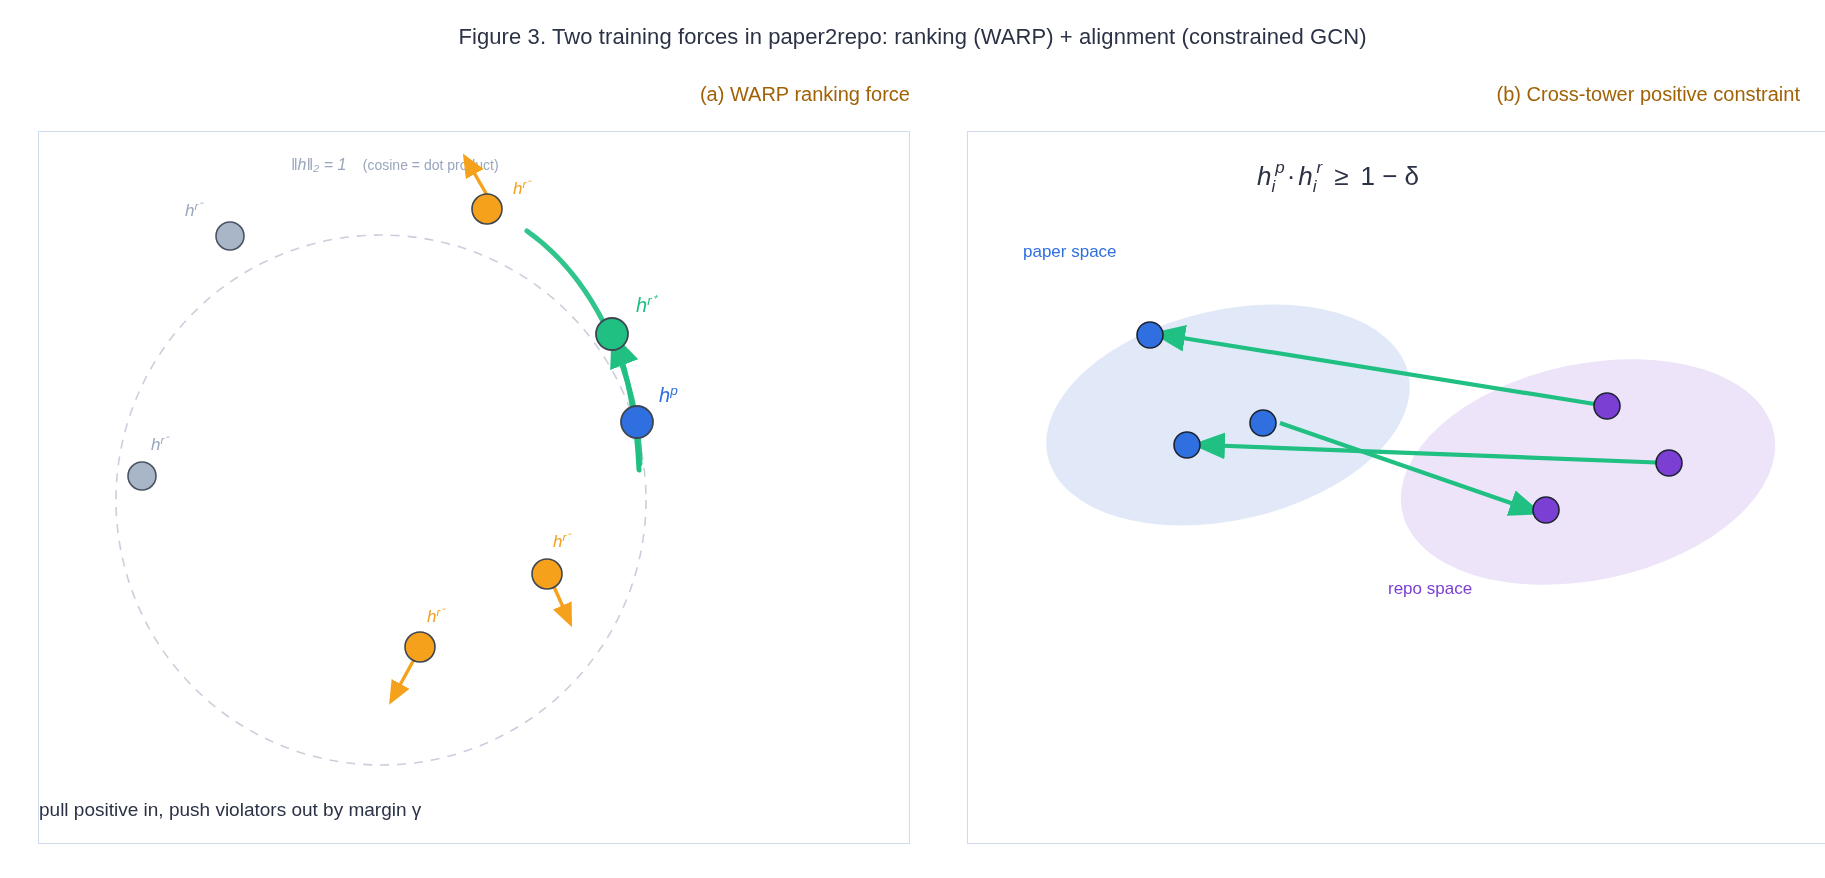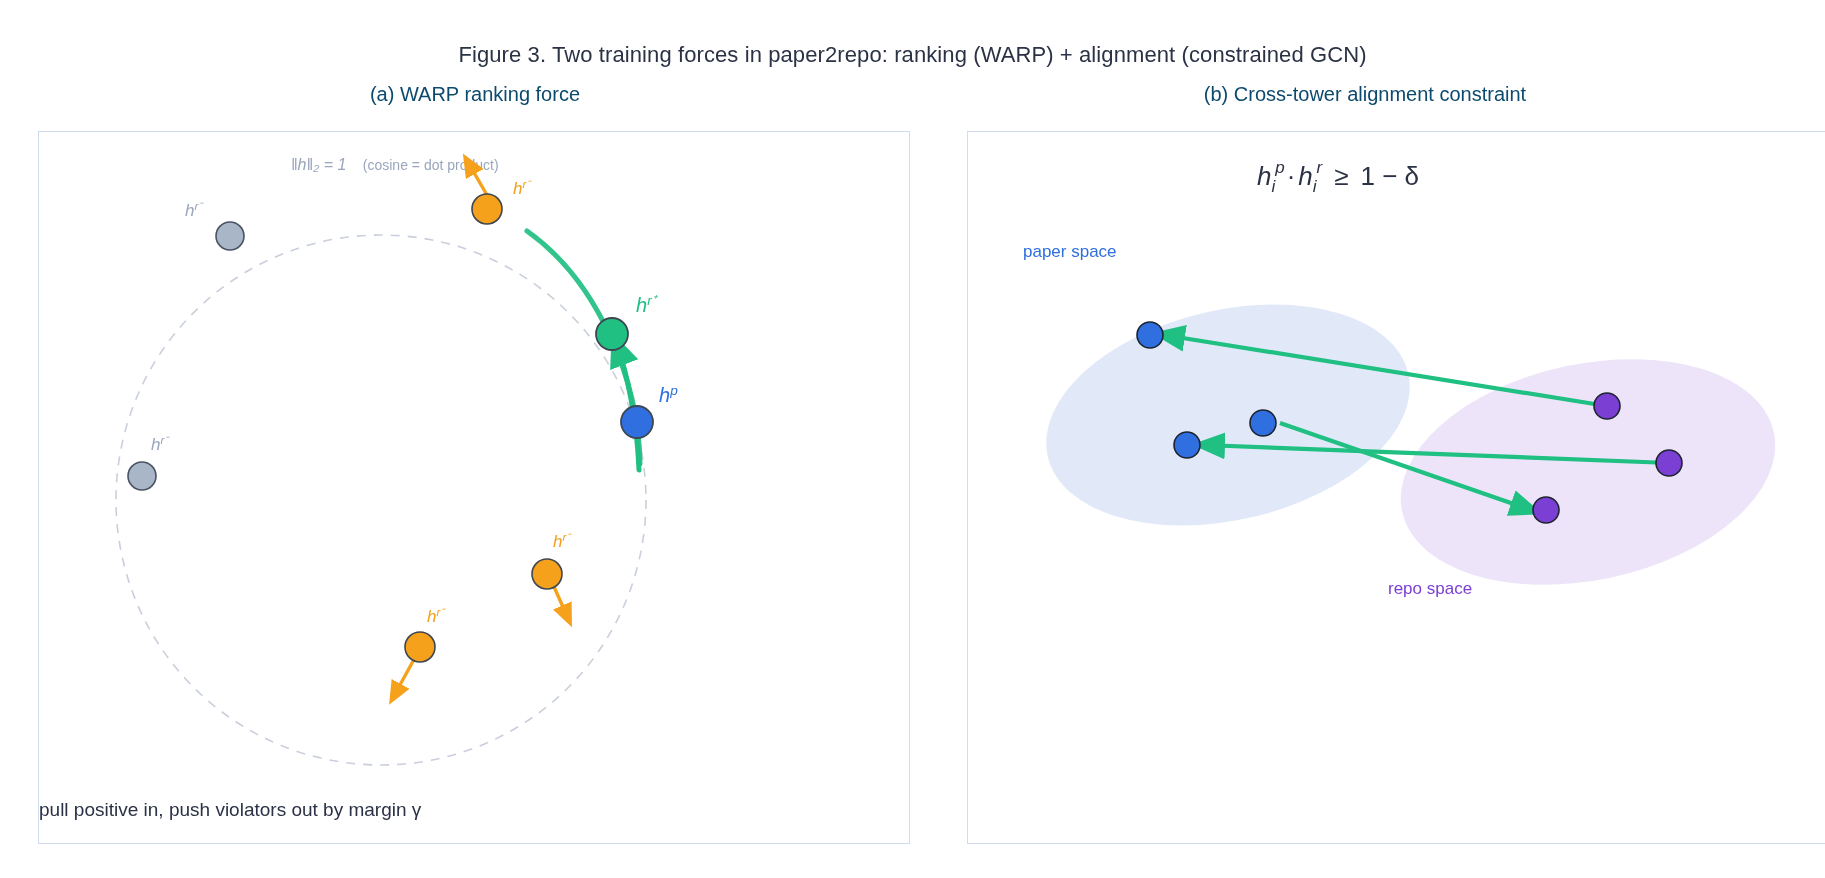--- a/index.html
+++ b/index.html
@@ -10,34 +10,34 @@
   body {
     width: 1825px;
     height: 878px;
     font-family: "Liberation Sans", sans-serif;
     color: #2b3245;
     position: relative;
     overflow: hidden;
   }
   .figure-title {
     position: absolute;
-    top: 42px;
+    top: 24px;
     left: 0;
     width: 1825px;
     text-align: center;
     font-size: 22px;
     color: #2b3245;
     letter-spacing: 0.1px;
   }
   .panel-subtitle {
     position: absolute;
     top: 83px;
     font-size: 20px;
-    color: #0c4a6e;
-    text-align: center;
+    color: #a16207;
+    text-align: right;
   }
   #subtitle-a { left: 40px; width: 870px; }
   #subtitle-b { left: 930px; width: 870px; }
 
   .panel {
     position: absolute;
     top: 131px;
     height: 713px;
     border: 1px solid #cfdcf0;
     box-sizing: border-box;
@@ -57,21 +57,21 @@
     color: #2b3245;
   }
   .sup { font-size: 0.68em; vertical-align: 0.42em; }
 </style>
 </head>
 <body>
 
 <div class="figure-title">Figure 3. Two training forces in paper2repo: ranking (WARP) + alignment (constrained GCN)</div>
 
 <div class="panel-subtitle" id="subtitle-a">(a) WARP ranking force</div>
-<div class="panel-subtitle" id="subtitle-b">(b) Cross-tower alignment constraint</div>
+<div class="panel-subtitle" id="subtitle-b">(b) Cross-tower positive constraint</div>
 
 <div class="panel" id="panel-a">
   <svg width="870" height="711" viewBox="0 0 870 711">
     <defs>
       <marker id="arrow-orange" markerWidth="7" markerHeight="7" refX="3.4" refY="3" orient="auto">
         <path d="M0,0 L7,3 L0,6 z" fill="#f5a11b"></path>
       </marker>
       <marker id="arrow-green" markerWidth="7" markerHeight="7" refX="4" refY="3" orient="auto">
         <path d="M0,0 L7,3 L0,6 z" fill="#20bf82"></path>
       </marker>

